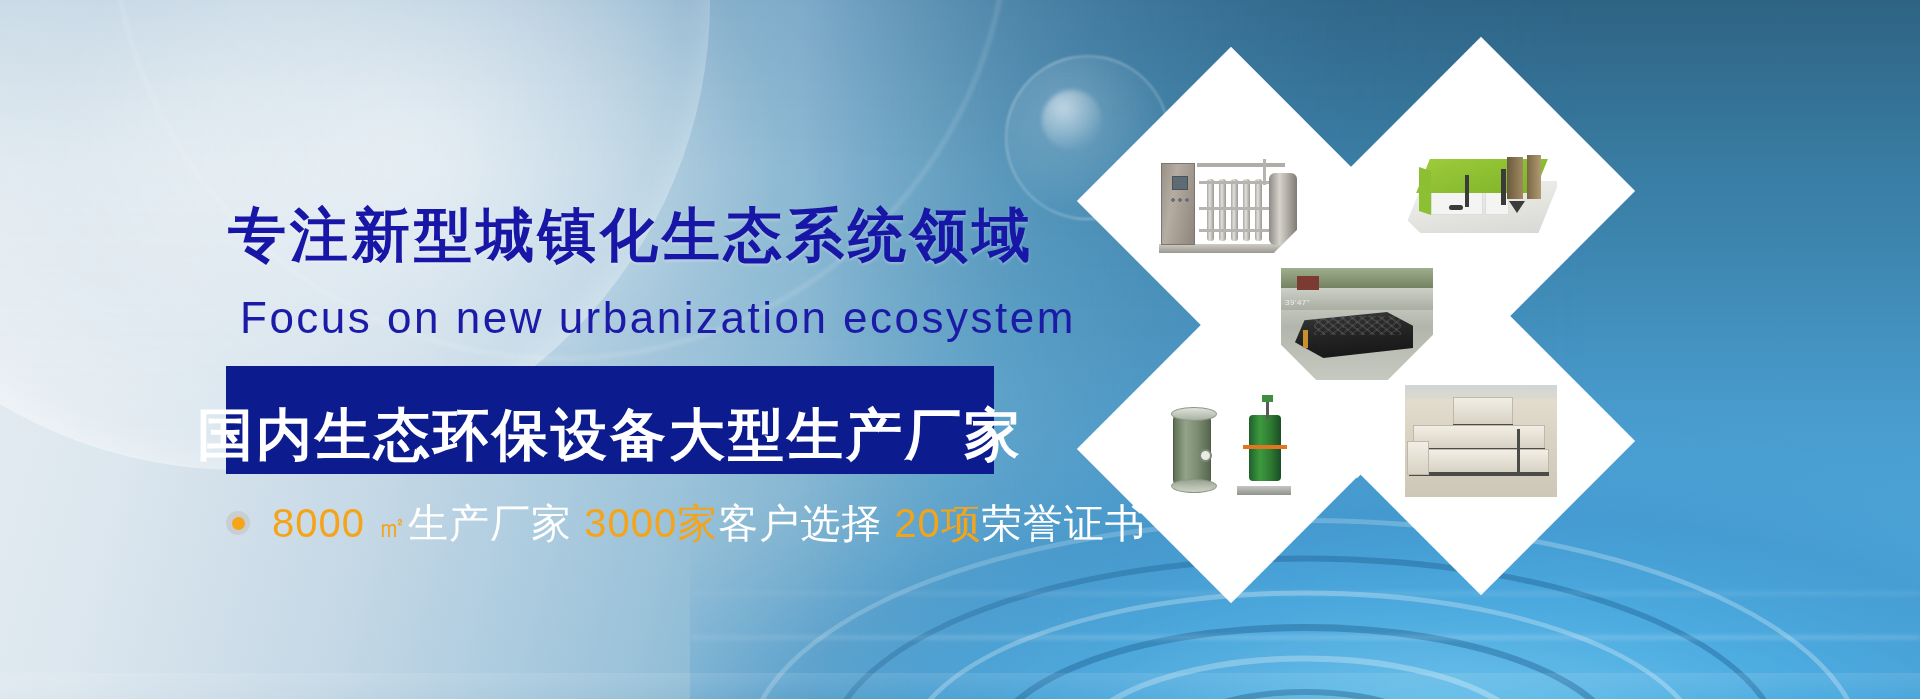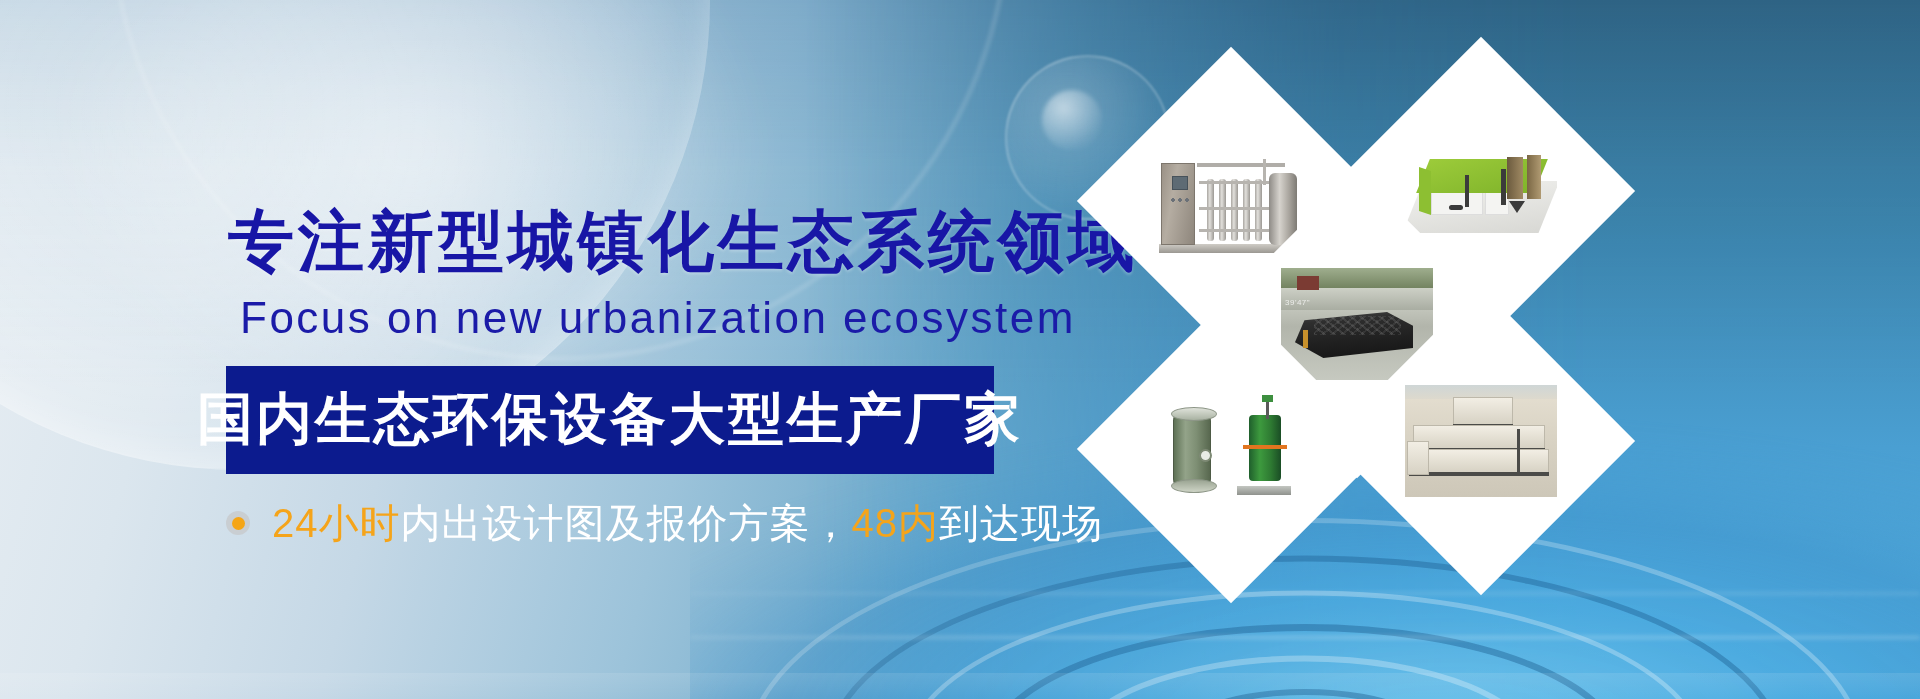--- a/index.html
+++ b/index.html
@@ -85,30 +85,30 @@
     position:absolute;left:0;right:0;height:3px;background:rgba(255,255,255,.28);filter:blur(2px);
   }
   .bottom-sheen{
     position:absolute;left:0;right:0;bottom:0;height:26px;
     background:linear-gradient(180deg,rgba(255,255,255,.10),rgba(255,255,255,0));
   }
 
   
   .headline{
     position:absolute;left:228px;top:197px;
-    font-size:66px;font-weight:700;letter-spacing:4px;color:#1816a6;
+    font-size:58px;font-weight:700;letter-spacing:4px;color:#1816a6;
     text-shadow:0 2px 3px rgba(255,255,255,.25);white-space:nowrap;
   }
   .subhead{
     position:absolute;left:240px;top:293px;
     font-size:44px;font-weight:400;letter-spacing:2.5px;color:#1b1ba8;white-space:nowrap;
   }
   .navybox{
     position:absolute;left:226px;top:366px;width:768px;height:108px;
-    background:#0c1b8e;display:flex;align-items:center;justify-content:center;
+    background:#0c1b8e;display:flex;align-items:flex-end;justify-content:center;
   }
   .navybox-text{
     font-size:56px;font-weight:700;letter-spacing:3px;color:#ffffff;white-space:nowrap;
   }
   .bullets{position:absolute;left:226px;top:495px;}
   .bullet-row{display:flex;align-items:center;height:56px;white-space:nowrap;}
   .dot{
     width:24px;height:24px;border-radius:50%;background:#c9ced2;
     display:flex;align-items:center;justify-content:center;flex:0 0 auto;margin-right:22px;
   }
@@ -223,21 +223,21 @@
   <div class="navybox">
     <span class="navybox-text">国内生态环保设备大型生产厂家</span>
   </div>
 
   <div class="bullets">
     <div class="bullet-row">
       <span class="dot">
           <i></i>
         </span>
       <span class="btxt">
-        <span class="hl">24小时</span><span>内出设计图及报价方案，</span><span class="hl">48内</span><span>到达现场</span>
+        <span class="hl">8000 </span><span class="hl sq">㎡</span><span>生产厂家 </span><span class="hl">3000家</span><span>客户选择 </span><span class="hl">20项</span><span>荣誉证书</span>
       </span>
     </div>
   </div>
 
   <div class="diamonds">
 
     <div class="dia" style="left:12px;top:42px;">
       <div class="inner">
         <div class="photo p-skid">
           <div class="base"></div>

